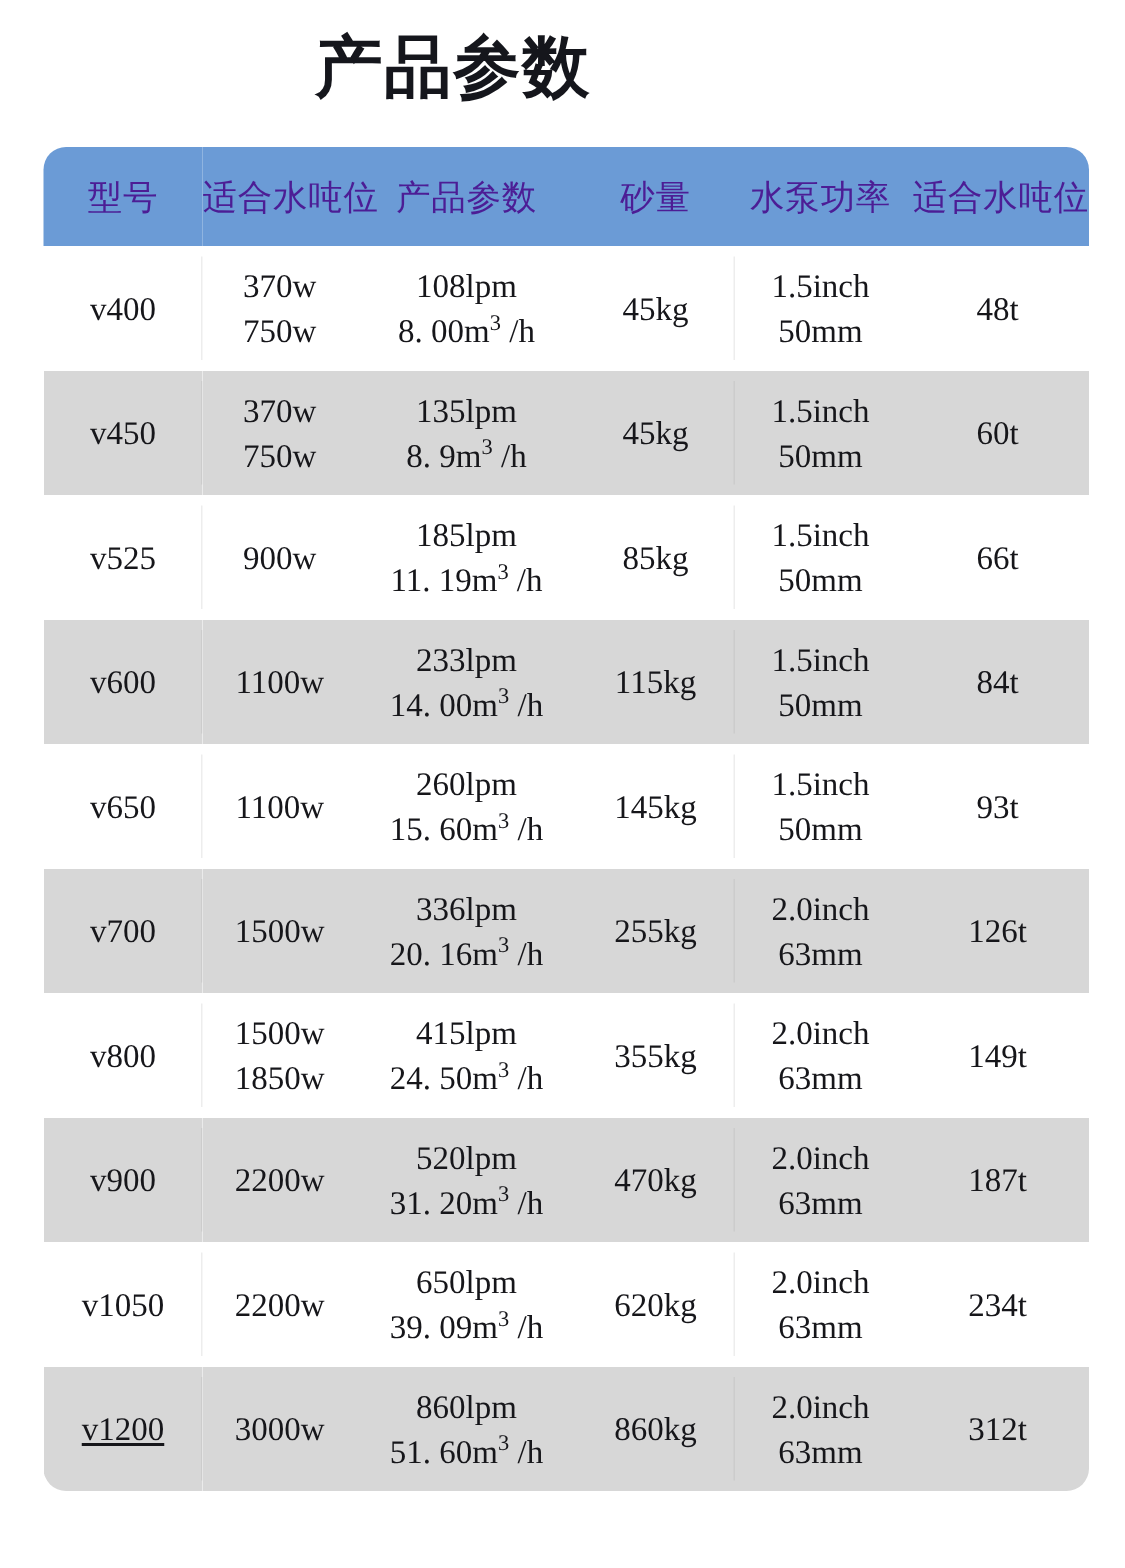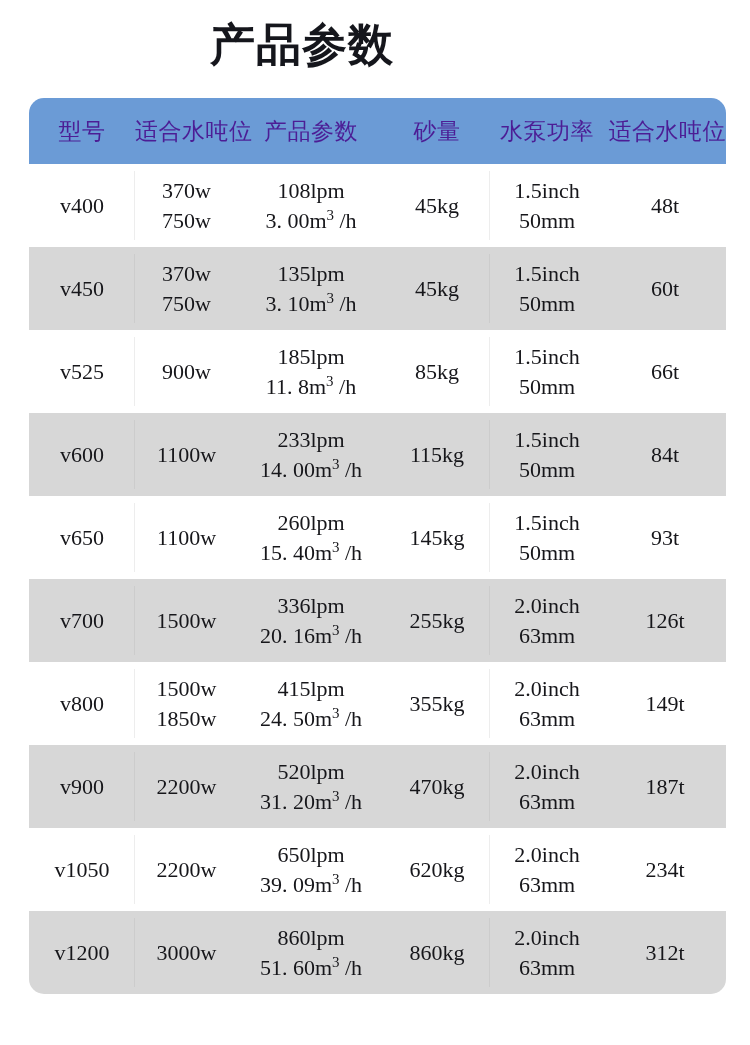--- a/index.html
+++ b/index.html
@@ -99,20 +99,21 @@
     width: 1px;
     background: rgba(0, 0, 0, 0.07);
   }
   .body-row.even td.sep-right::after {
     background: rgba(0, 0, 0, 0.05);
   }
 
   
   .spec-table tr.body-row:last-child td:first-child {
     border-bottom-left-radius: 15px;
+    text-decoration: underline;
   }
   .spec-table tr.body-row:last-child td:last-child {
     border-bottom-right-radius: 15px;
   }
 
   .cell-lines {
     display: block;
     white-space: nowrap;
   }
   .cell-lines .ln {
@@ -153,21 +154,21 @@
         <td class="sep-right"><span class="ln">v400</span></td>
         <td>
           <span class="cell-lines">
             <span class="ln">370w</span>
             <span class="ln">750w</span>
           </span>
         </td>
         <td>
           <span class="cell-lines">
             <span class="ln">108lpm</span>
-            <span class="ln"><span>3. 00m</span><span class="sup">3</span><span> /h</span></span>
+            <span class="ln"><span>8. 00m</span><span class="sup">3</span><span> /h</span></span>
           </span>
         </td>
         <td class="sep-right"><span class="ln">45kg</span></td>
         <td>
           <span class="cell-lines">
             <span class="ln">1.5inch</span>
             <span class="ln">50mm</span>
           </span>
         </td>
         <td><span class="ln">48t</span></td>
@@ -176,21 +177,21 @@
         <td class="sep-right"><span class="ln">v450</span></td>
         <td>
           <span class="cell-lines">
             <span class="ln">370w</span>
             <span class="ln">750w</span>
           </span>
         </td>
         <td>
           <span class="cell-lines">
             <span class="ln">135lpm</span>
-            <span class="ln"><span>3. 10m</span><span class="sup">3</span><span> /h</span></span>
+            <span class="ln"><span>8. 9m</span><span class="sup">3</span><span> /h</span></span>
           </span>
         </td>
         <td class="sep-right"><span class="ln">45kg</span></td>
         <td>
           <span class="cell-lines">
             <span class="ln">1.5inch</span>
             <span class="ln">50mm</span>
           </span>
         </td>
         <td><span class="ln">60t</span></td>
@@ -198,21 +199,21 @@
       <tr class="body-row odd">
         <td class="sep-right"><span class="ln">v525</span></td>
         <td>
           <span class="cell-lines">
             <span class="ln">900w</span>
           </span>
         </td>
         <td>
           <span class="cell-lines">
             <span class="ln">185lpm</span>
-            <span class="ln"><span>11. 8m</span><span class="sup">3</span><span> /h</span></span>
+            <span class="ln"><span>11. 19m</span><span class="sup">3</span><span> /h</span></span>
           </span>
         </td>
         <td class="sep-right"><span class="ln">85kg</span></td>
         <td>
           <span class="cell-lines">
             <span class="ln">1.5inch</span>
             <span class="ln">50mm</span>
           </span>
         </td>
         <td><span class="ln">66t</span></td>
@@ -242,21 +243,21 @@
       <tr class="body-row odd">
         <td class="sep-right"><span class="ln">v650</span></td>
         <td>
           <span class="cell-lines">
             <span class="ln">1100w</span>
           </span>
         </td>
         <td>
           <span class="cell-lines">
             <span class="ln">260lpm</span>
-            <span class="ln"><span>15. 40m</span><span class="sup">3</span><span> /h</span></span>
+            <span class="ln"><span>15. 60m</span><span class="sup">3</span><span> /h</span></span>
           </span>
         </td>
         <td class="sep-right"><span class="ln">145kg</span></td>
         <td>
           <span class="cell-lines">
             <span class="ln">1.5inch</span>
             <span class="ln">50mm</span>
           </span>
         </td>
         <td><span class="ln">93t</span></td>

